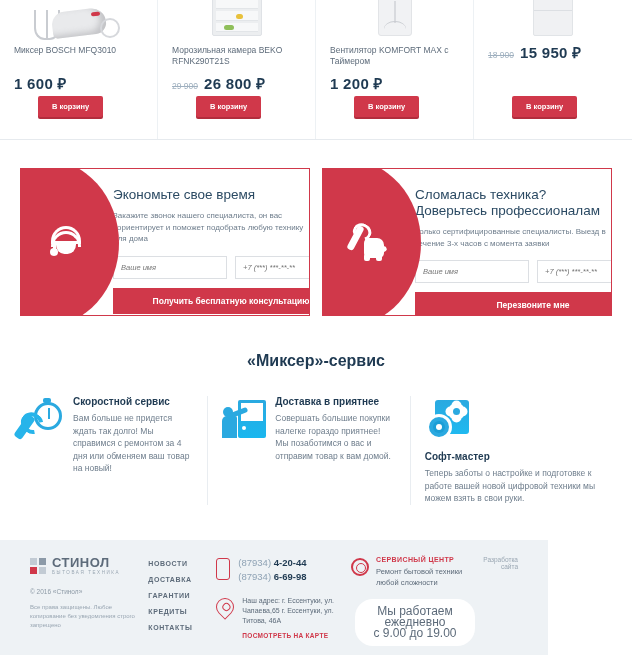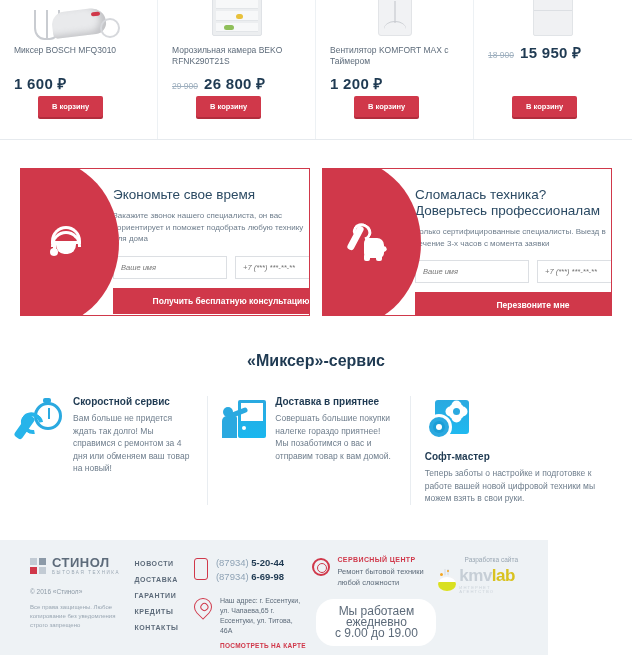--- a/index.html
+++ b/index.html
@@ -499,21 +499,21 @@
       <a class="f-link">КРЕДИТЫ</a>
       <a class="f-link">КОНТАКТЫ</a>
     </div>
 
     <div class="f-col3">
       <div class="f-contact">
         <div class="ic-phone"></div>
         <div>
           <div class="phone-line">
             <span class="code">(87934)</span>
-            <span>5-20-44</span>
+            <span>4-20-44</span>
           </div>
           <div class="phone-line">
             <span class="code">(87934)</span>
             <span>6-69-98</span>
           </div>
         </div>
       </div>
       <div class="f-contact">
         <div class="ic-pin"></div>
         <div>
@@ -532,30 +532,16 @@
         </div>
       </div>
       <div class="hours">
         <div>Мы работаем ежедневно</div>
         <div>с 9.00 до 19.00</div>
       </div>
     </div>
 
     <div class="f-col5">
       <div class="dev-label">Разработка сайта</div>
-      <div class="kmv">
-        <div class="flask">
-          <div class="neck"></div>
-            <div class="b2"></div>
-            <div class="b1"></div>
-          <div class="bulb">
-              <div class="liquid"></div>
-            </div>
-        </div>
-        <div class="kmv-text">
-          <span class="w1">kmv</span><span class="w2">lab</span>
-          <div class="sub">ИНТЕРНЕТ АГЕНТСТВО</div>
-        </div>
-      </div>
     </div>
 
   </div>
 </div>
 
 </body></html>

